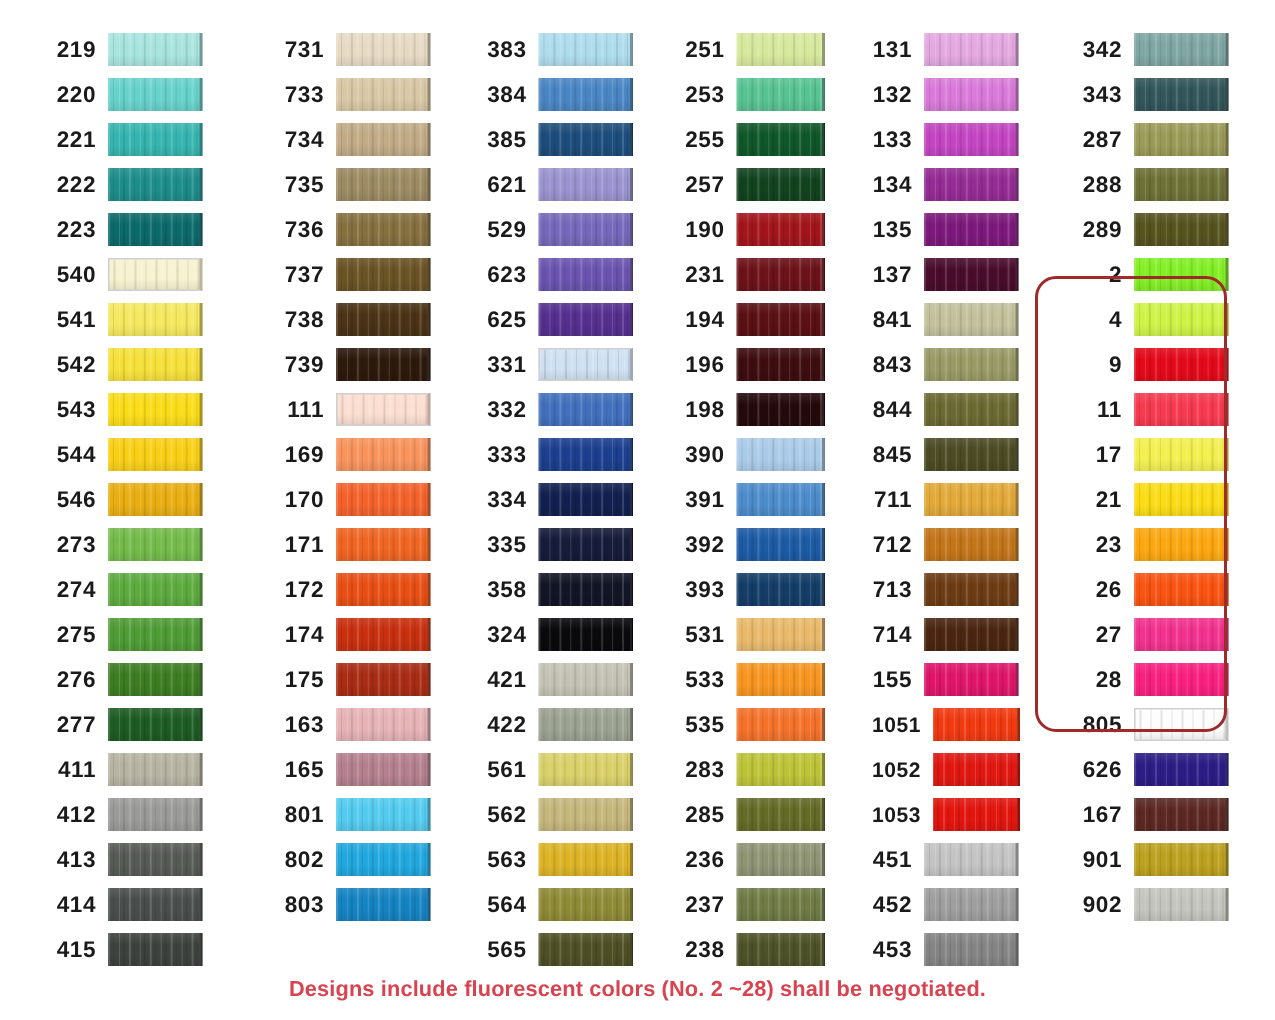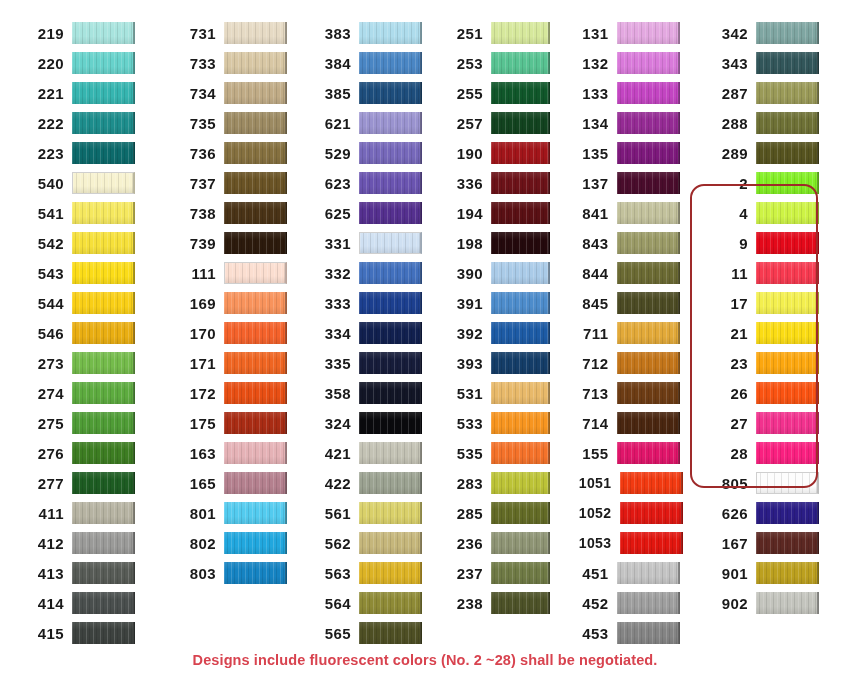--- a/index.html
+++ b/index.html
@@ -30,21 +30,21 @@
   .column {
     position: relative;
     display: flex;
     flex-direction: column;
     box-sizing: border-box;
   }
   .col-0 { width: 150px; padding-left: 18px; }
   .col-1 { width: 145px; padding-left: 20px; }
   .col-2 { width: 130px; padding-left: 10px; }
   .col-3 { width: 125px; padding-left: 12px; }
-  .col-4 { width: 130px; padding-left: 12px; align-items: center; }
+  .col-4 { width: 130px; padding-left: 12px; }
   .col-5 { width: 170px; padding-left: 22px; }
 
   .row {
     display: flex;
     flex-direction: row;
     align-items: center;
     height: 30px;
   }
   .code {
     width: 46px;
@@ -259,20 +259,24 @@
         </div>
         <div class="row">
           <div class="code">171</div>
           <div class="swatch" style="background-color: rgb(239, 101, 34);"></div>
         </div>
         <div class="row">
           <div class="code">172</div>
           <div class="swatch" style="background-color: rgb(232, 79, 20);"></div>
         </div>
         <div class="row">
+          <div class="code">174</div>
+          <div class="swatch" style="background-color: rgb(200, 48, 15);"></div>
+        </div>
+        <div class="row">
           <div class="code">175</div>
           <div class="swatch" style="background-color: rgb(169, 44, 20);"></div>
         </div>
         <div class="row">
           <div class="code">163</div>
           <div class="swatch" style="background-color: rgb(229, 178, 182);"></div>
         </div>
         <div class="row">
           <div class="code">165</div>
           <div class="swatch" style="background-color: rgb(180, 128, 142);"></div>
@@ -391,28 +395,32 @@
         </div>
         <div class="row">
           <div class="code">257</div>
           <div class="swatch" style="background-color: rgb(18, 67, 31);"></div>
         </div>
         <div class="row">
           <div class="code">190</div>
           <div class="swatch" style="background-color: rgb(162, 21, 26);"></div>
         </div>
         <div class="row">
-          <div class="code">336</div>
+          <div class="code">231</div>
           <div class="swatch" style="background-color: rgb(108, 18, 24);"></div>
         </div>
         <div class="row">
           <div class="code">194</div>
           <div class="swatch" style="background-color: rgb(90, 16, 20);"></div>
         </div>
         <div class="row">
+          <div class="code">196</div>
+          <div class="swatch" style="background-color: rgb(61, 13, 16);"></div>
+        </div>
+        <div class="row">
           <div class="code">198</div>
           <div class="swatch" style="background-color: rgb(36, 9, 12);"></div>
         </div>
         <div class="row">
           <div class="code">390</div>
           <div class="swatch" style="background-color: rgb(170, 203, 232);"></div>
         </div>
         <div class="row">
           <div class="code">391</div>
           <div class="swatch" style="background-color: rgb(77, 140, 203);"></div>

